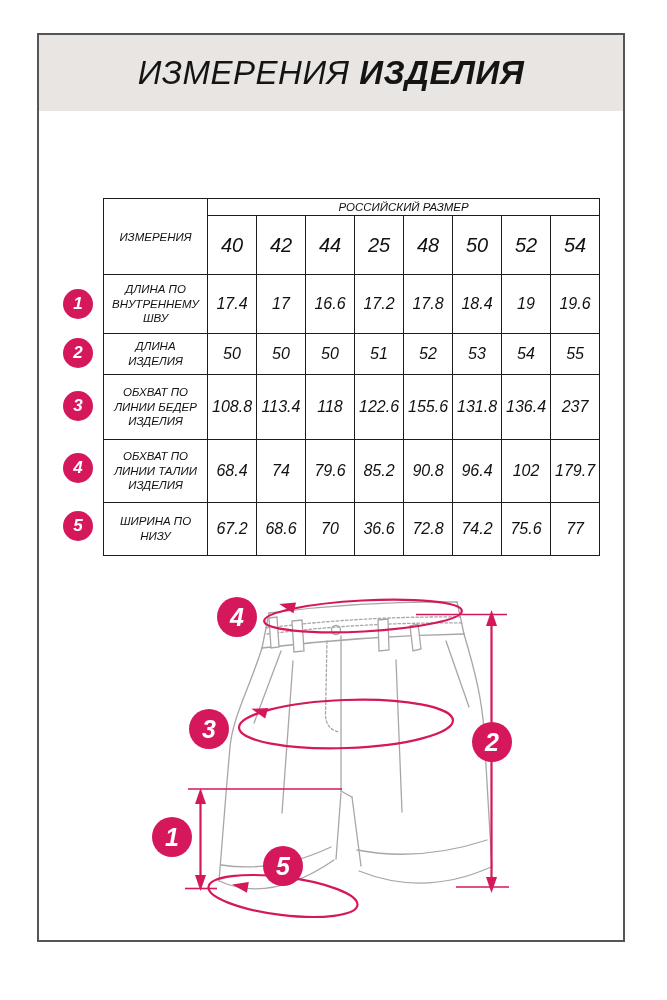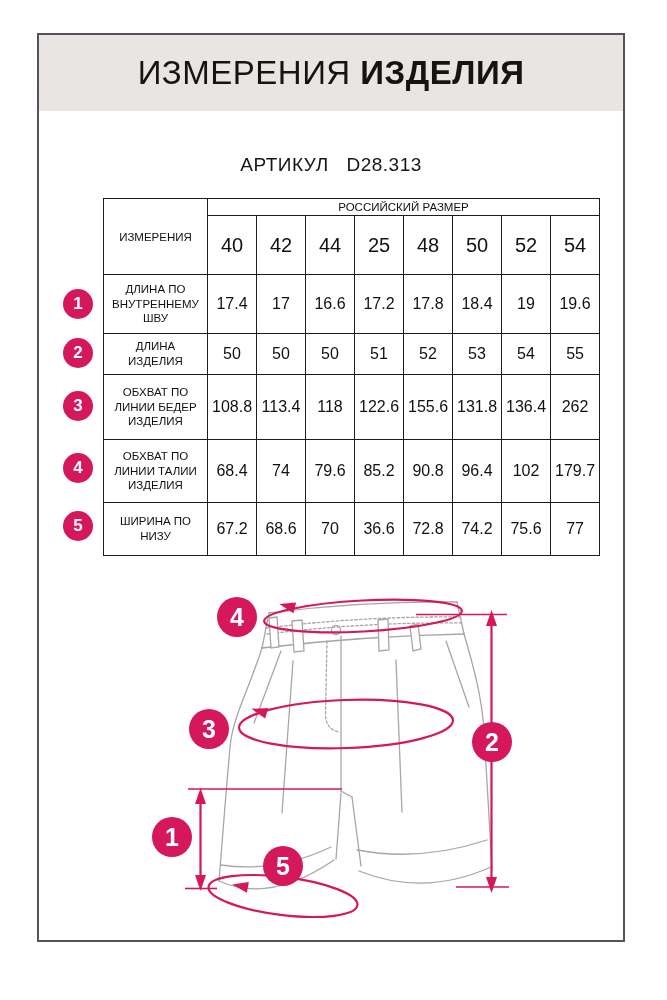--- a/index.html
+++ b/index.html
@@ -1,17 +1,17 @@
 <!DOCTYPE html>
 <html><head>
 <meta charset="utf-8">
 <style>
   html,body{margin:0;padding:0;background:#fff;}
   .page{position:relative;width:667px;height:1000px;background:#fff;overflow:hidden;
-        font-family:"Liberation Sans",sans-serif;color:#111;}
+        font-family:"Liberation Sans",sans-serif;color:#111;font-style:italic;}
   .frame{position:absolute;left:37px;top:33px;width:584px;height:905px;
          border:2px solid #55545a;background:#fff;}
   .title-band{position:absolute;left:0;top:0;width:100%;height:76px;background:#e8e5e2;
               text-align:center;line-height:76px;font-size:33px;letter-spacing:.5px;color:#141414;}
   .title-band .bold{font-weight:bold;}
   .article-line{position:absolute;left:0;top:116px;width:100%;height:28px;line-height:28px;
                 text-align:center;font-size:19px;letter-spacing:.5px;color:#161616;}
   .article-line .art-value{margin-left:12px;}
   .size-table{position:absolute;left:64px;top:163px;border-collapse:collapse;table-layout:fixed;
               width:496px;}
@@ -35,24 +35,20 @@
 <body>
 
 <div class="page">
   <div class="frame">
 
     <div class="title-band">
       <span>ИЗМЕРЕНИЯ</span>
       <span class="bold">ИЗДЕЛИЯ</span>
     </div>
 
-    <div class="article-line">
-      <span>АРТИКУЛ</span>
-      <span class="art-value">D28.313</span>
-    </div>
 
     <table class="size-table">
       <colgroup>
         <col style="width:104px">
         <col style="width:49px">
           <col style="width:49px">
           <col style="width:49px">
           <col style="width:49px">
         <col style="width:49px">
           <col style="width:49px">
@@ -98,21 +94,21 @@
       </tr>
       <tr class="h64">
         <td class="row-label">ОБХВАТ ПО ЛИНИИ БЕДЕР ИЗДЕЛИЯ</td>
         <td class="val">108.8</td>
         <td class="val">113.4</td>
         <td class="val">118</td>
         <td class="val">122.6</td>
         <td class="val">155.6</td>
         <td class="val">131.8</td>
         <td class="val">136.4</td>
-        <td class="val">262</td>
+        <td class="val">237</td>
       </tr>
       <tr class="h62">
         <td class="row-label">ОБХВАТ ПО ЛИНИИ ТАЛИИ ИЗДЕЛИЯ</td>
         <td class="val">68.4</td>
         <td class="val">74</td>
         <td class="val">79.6</td>
         <td class="val">85.2</td>
         <td class="val">90.8</td>
         <td class="val">96.4</td>
         <td class="val">102</td>

